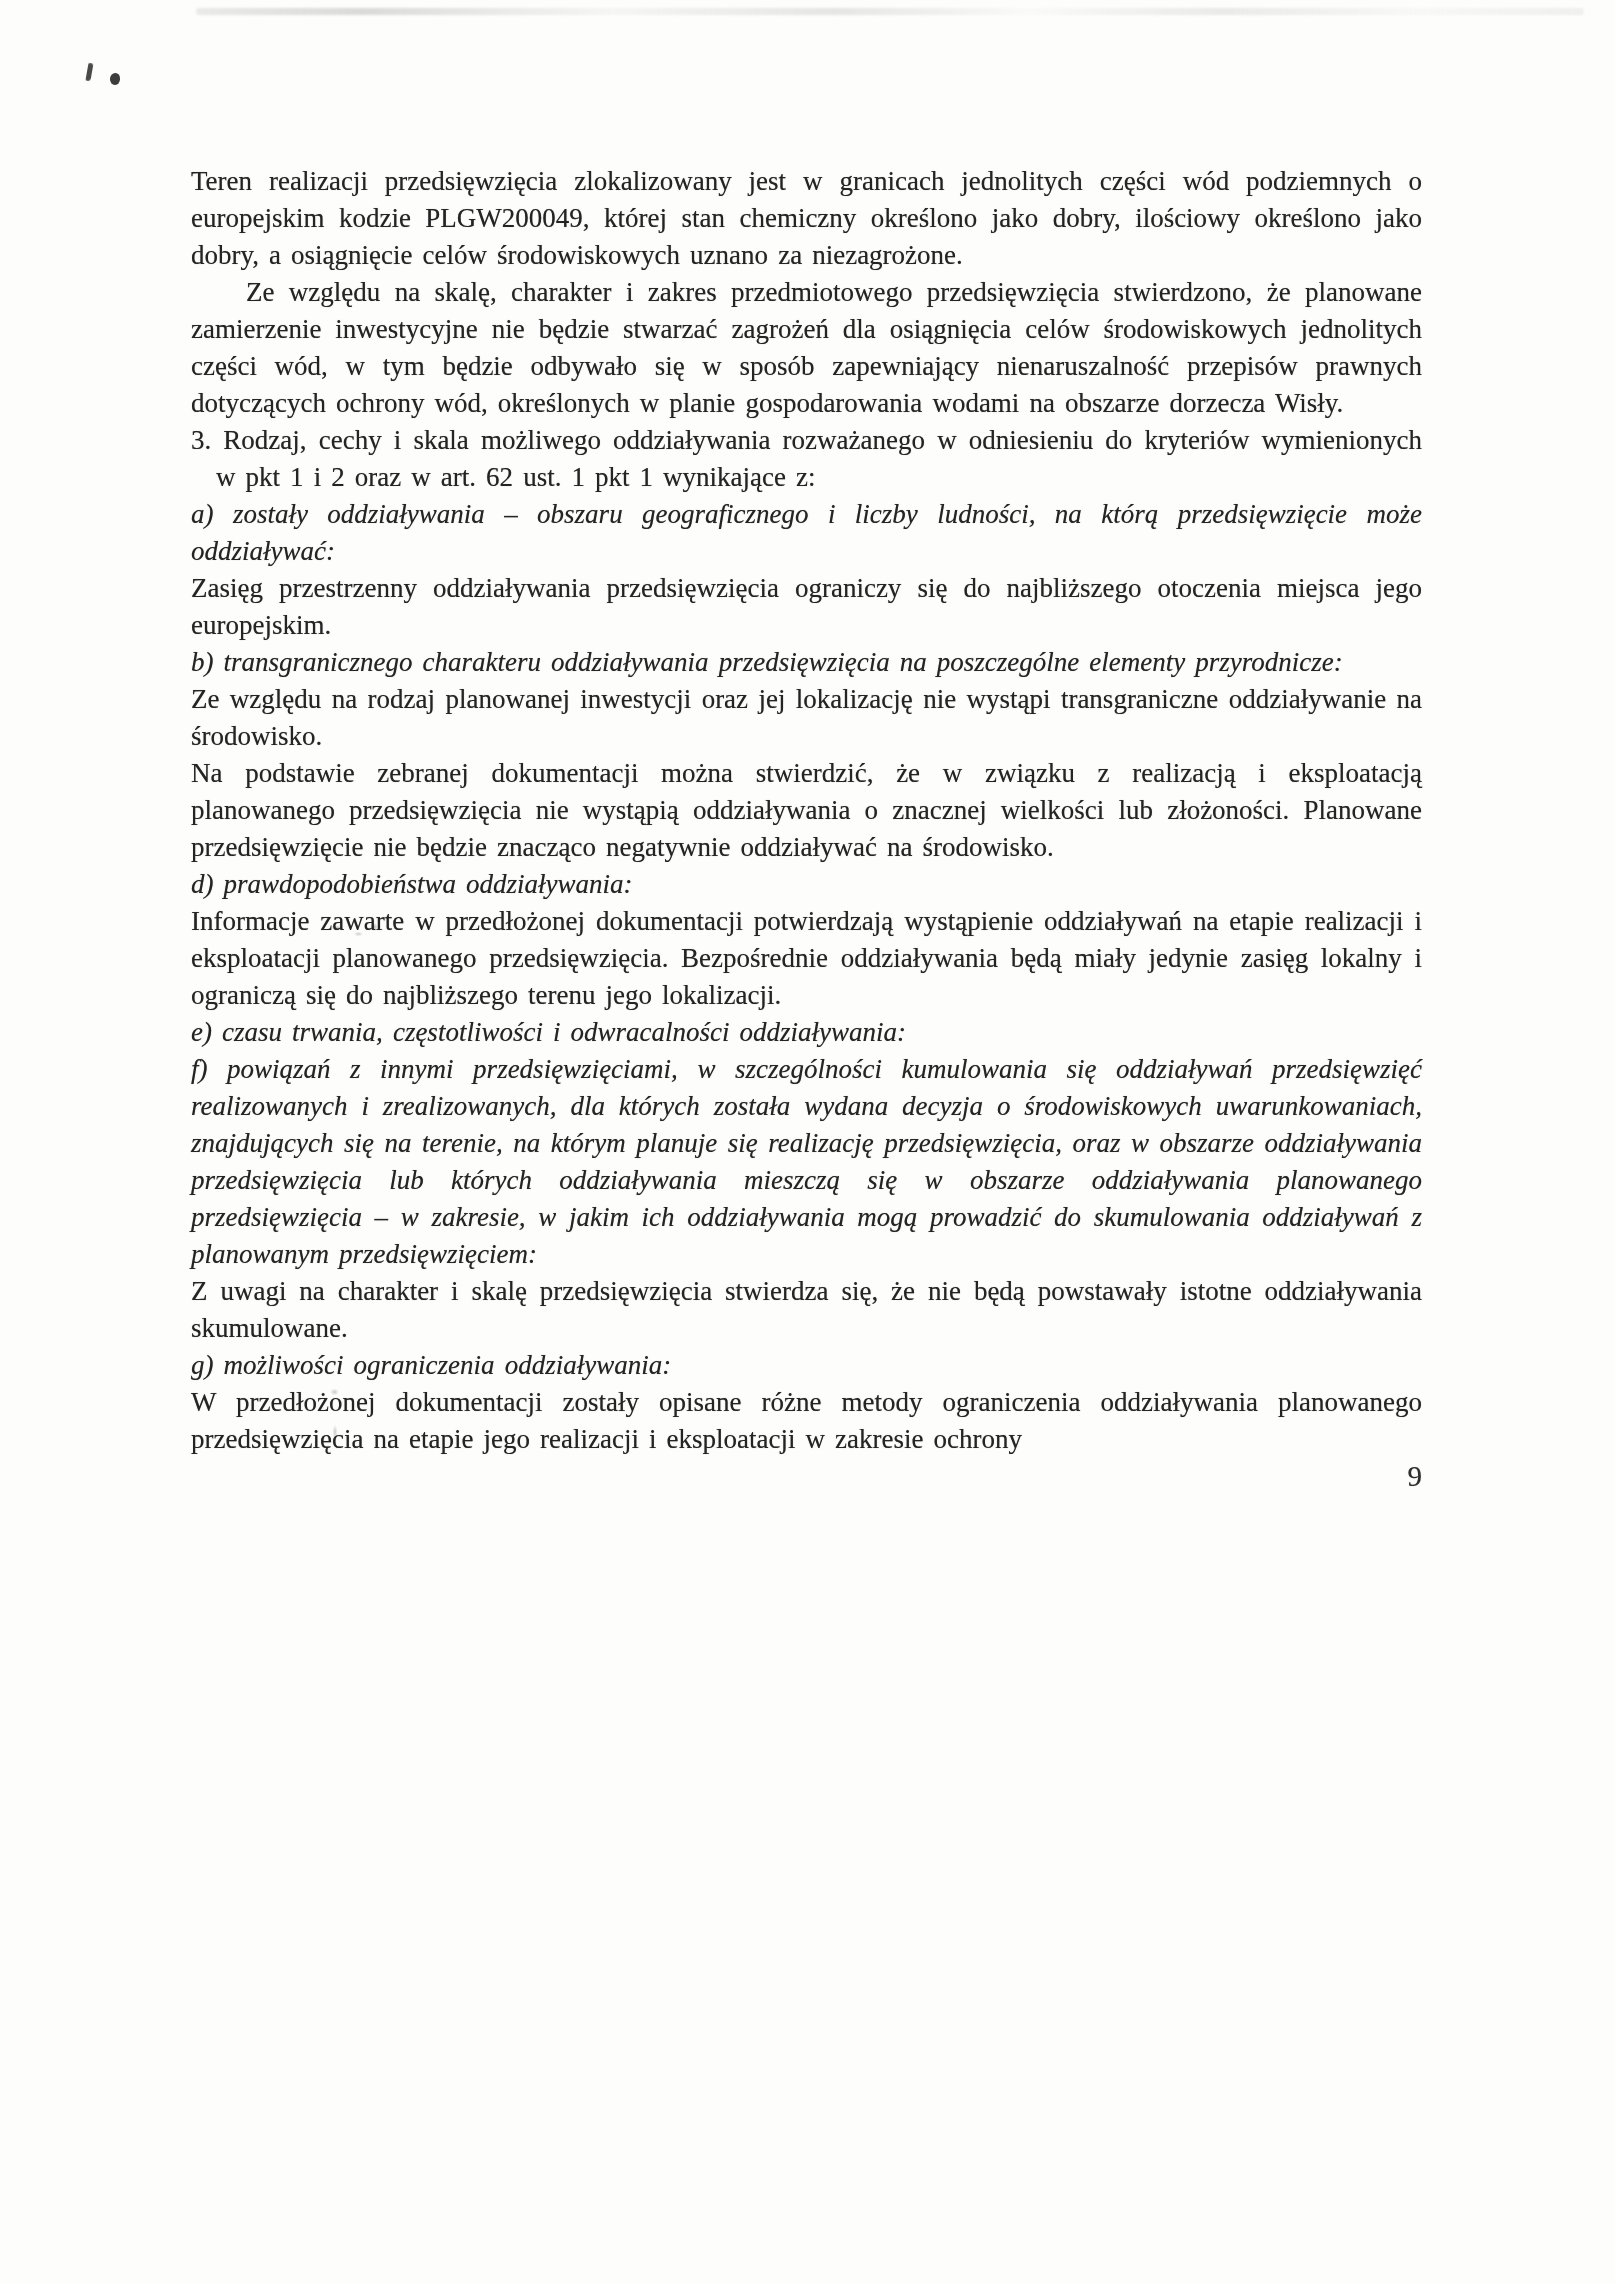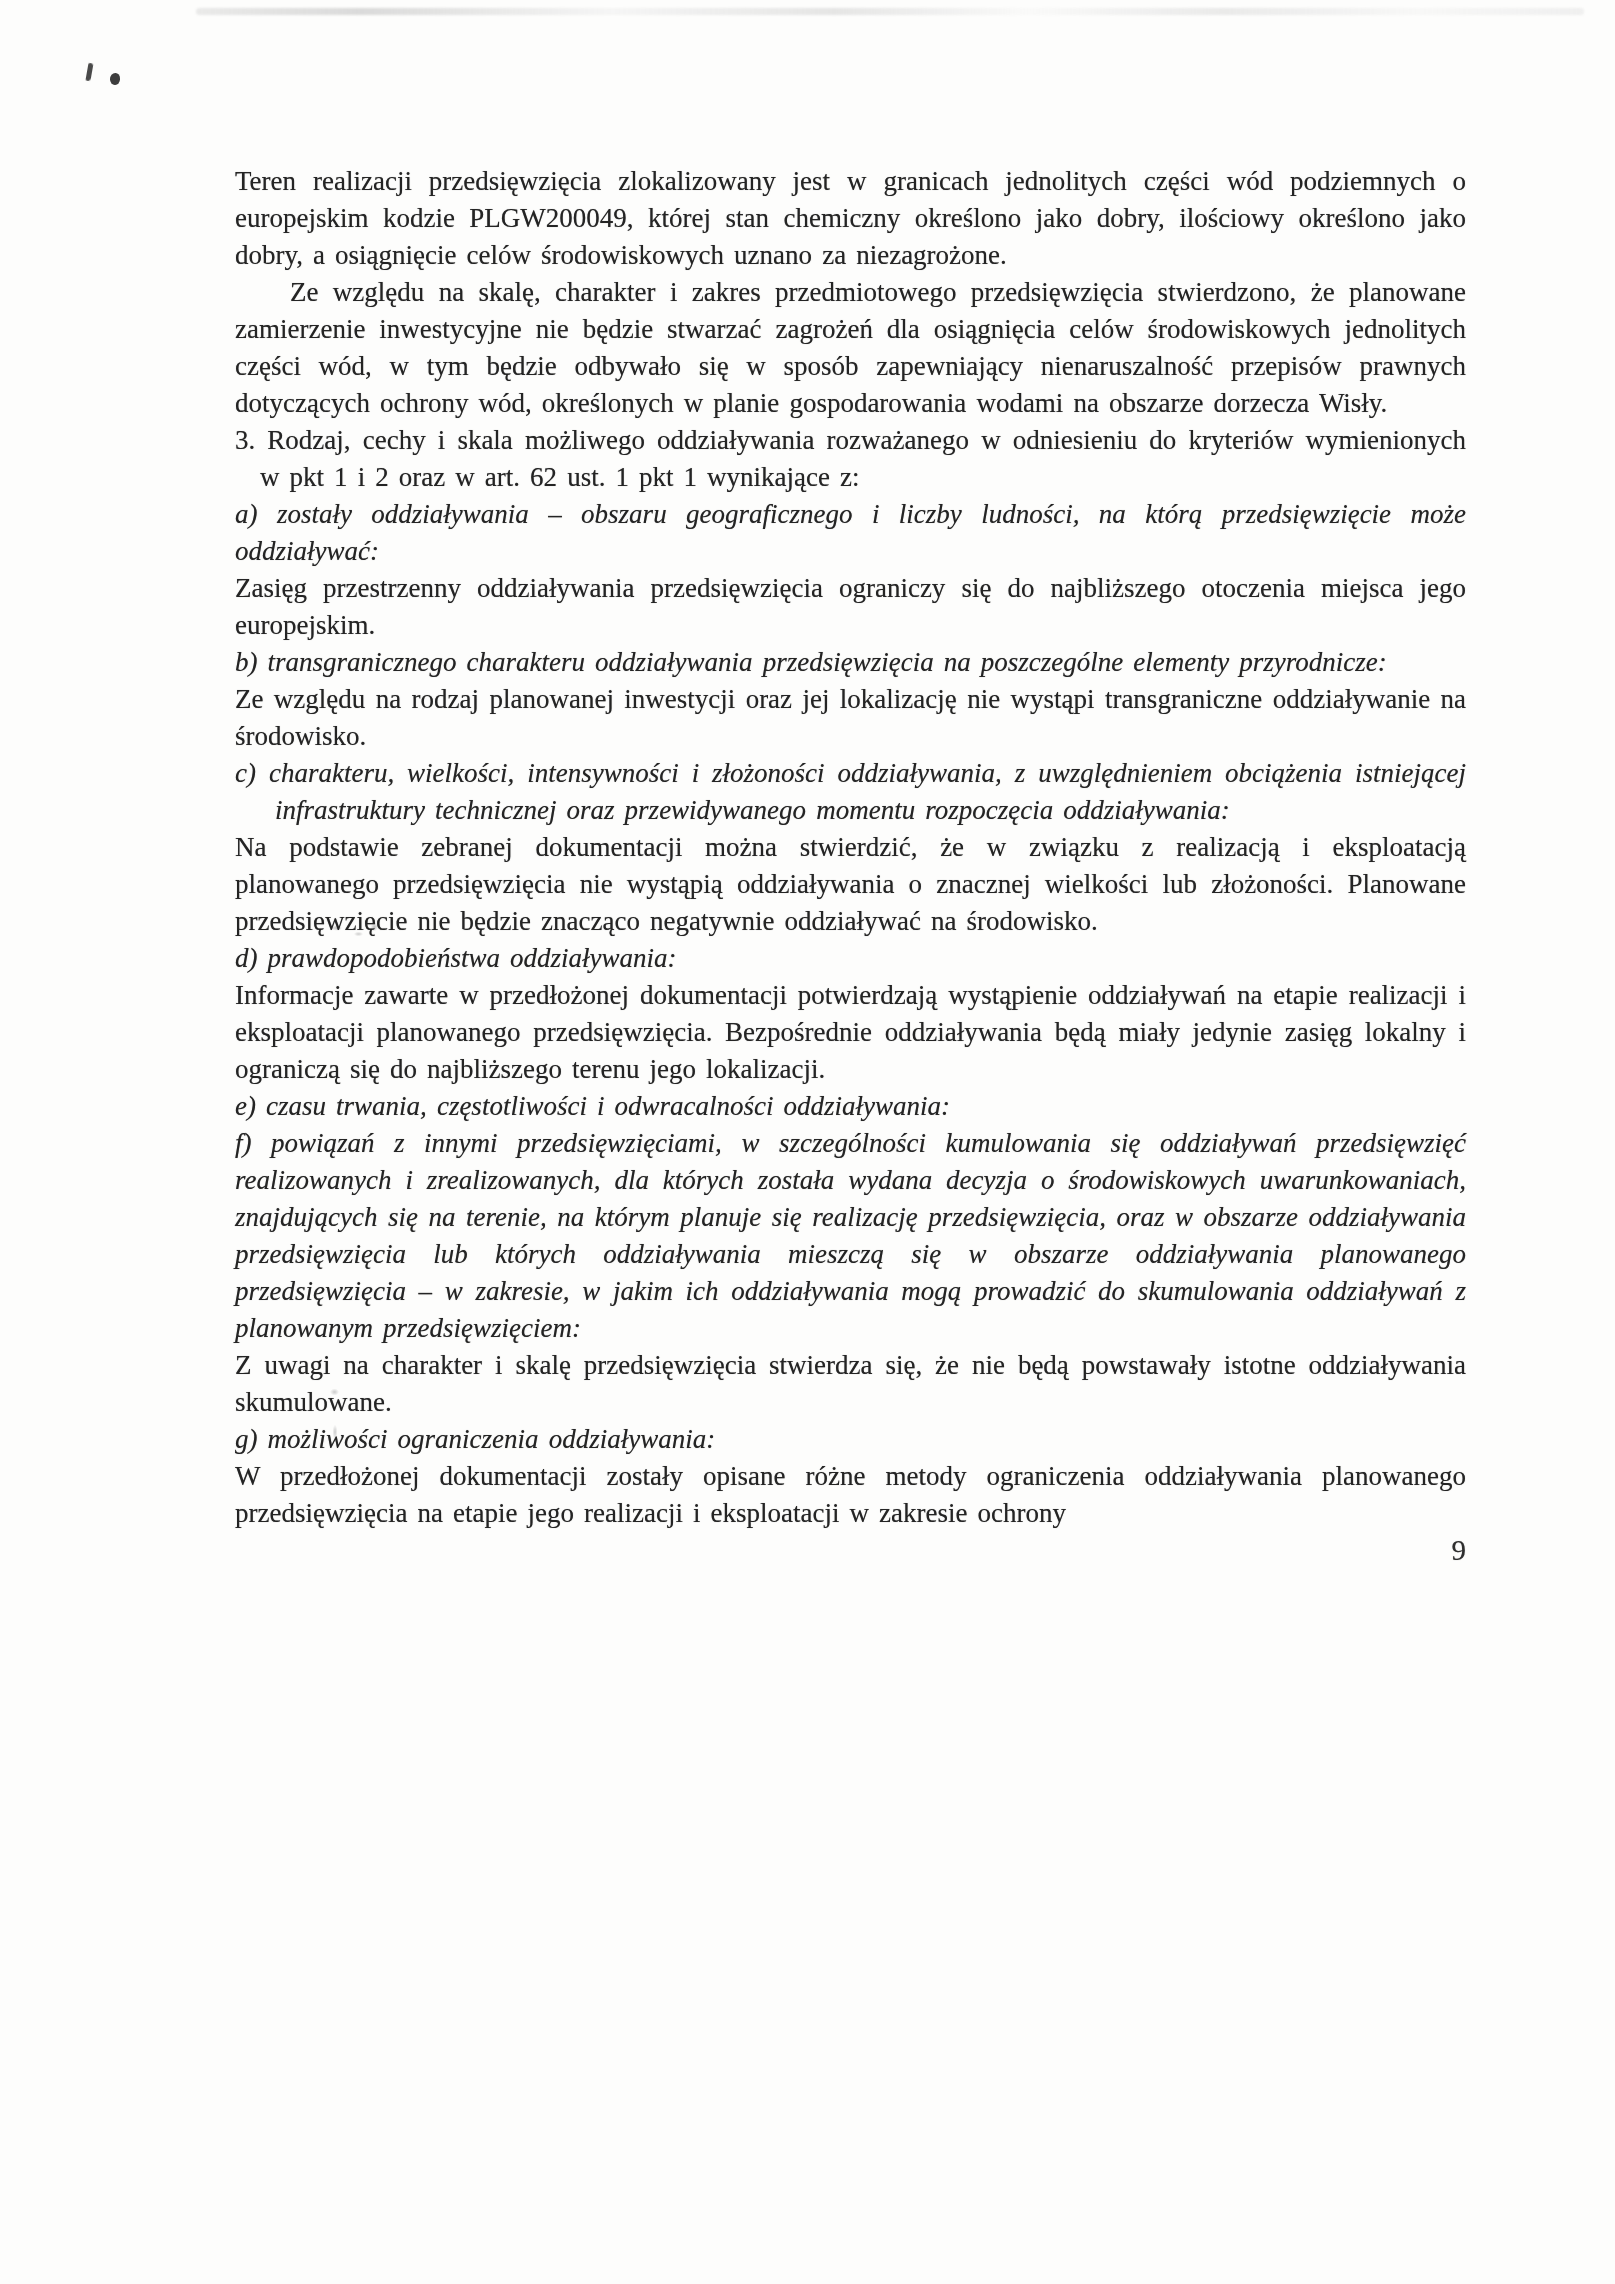--- a/index.html
+++ b/index.html
@@ -23,21 +23,20 @@
     position: absolute;
     top: 163px;
     left: 191px;
     width: 1231px;
     color: #242424;
     font-size: 27px;
     line-height: 37px;
     word-spacing: 3.3px;
     text-shadow: 0 0 0.8px rgba(55,55,55,0.55);
     filter: blur(0.2px);
-    margin-left: 44px;
   }
   .content p {
     margin: 0;
     text-align: justify;
   }
   .ital { font-style: italic; }
   .indent85 { text-indent: 55px; }
   .hang38 { padding-left: 25px; text-indent: -25px; }
   .hang62 { padding-left: 40px; text-indent: -40px; }
   .gap { margin-top: 22px; }
@@ -136,21 +135,20 @@
     <p class="indent85">Ze względu na skalę, charakter i zakres przedmiotowego przedsięwzięcia stwierdzono, że planowane zamierzenie inwestycyjne nie będzie stwarzać zagrożeń dla osiągnięcia celów środowiskowych jednolitych części wód, w tym będzie odbywało się w sposób zapewniający nienaruszalność przepisów prawnych dotyczących ochrony wód, określonych w planie gospodarowania wodami na obszarze dorzecza Wisły.</p>
 
     <p class="gap hang38">3. Rodzaj, cechy i skala możliwego oddziaływania rozważanego w odniesieniu do kryteriów wymienionych w pkt 1 i 2 oraz w art. 62 ust. 1 pkt 1 wynikające z:</p>
 
     <p class="ital">a) zostały oddziaływania – obszaru geograficznego i liczby ludności, na którą przedsięwzięcie może oddziaływać:</p>
     <p>Zasięg przestrzenny oddziaływania przedsięwzięcia ograniczy się do najbliższego otoczenia miejsca jego europejskim.</p>
 
     <p class="gap ital">b) transgranicznego charakteru oddziaływania przedsięwzięcia na poszczególne elementy przyrodnicze:</p>
     <p>Ze względu na rodzaj planowanej inwestycji oraz jej lokalizację nie wystąpi transgraniczne oddziaływanie na środowisko.</p>
 
-    <p class="gap ital hang62">c) charakteru, wielkości, intensywności i złożoności oddziaływania, z uwzględnieniem obciążenia istniejącej infrastruktury technicznej oraz przewidywanego momentu rozpoczęcia oddziaływania:</p>
     <p>Na podstawie zebranej dokumentacji można stwierdzić, że w związku z realizacją i eksploatacją planowanego przedsięwzięcia nie wystąpią oddziaływania o znacznej wielkości lub złożoności. Planowane przedsięwzięcie nie będzie znacząco negatywnie oddziaływać na środowisko.</p>
 
     <p class="gap ital">d) prawdopodobieństwa oddziaływania:</p>
     <p>Informacje zawarte w przedłożonej dokumentacji potwierdzają wystąpienie oddziaływań na etapie realizacji i eksploatacji planowanego przedsięwzięcia. Bezpośrednie oddziaływania będą miały jedynie zasięg lokalny i ograniczą się do najbliższego terenu jego lokalizacji.</p>
 
     <p class="gap ital">e) czasu trwania, częstotliwości i odwracalności oddziaływania:</p>
 
     <p class="gap ital">f) powiązań z innymi przedsięwzięciami, w szczególności kumulowania się oddziaływań przedsięwzięć realizowanych i zrealizowanych, dla których została wydana decyzja o środowiskowych uwarunkowaniach, znajdujących się na terenie, na którym planuje się realizację przedsięwzięcia, oraz w obszarze oddziaływania przedsięwzięcia lub których oddziaływania mieszczą się w obszarze oddziaływania planowanego przedsięwzięcia – w zakresie, w jakim ich oddziaływania mogą prowadzić do skumulowania oddziaływań z planowanym przedsięwzięciem:</p>
     <p>Z uwagi na charakter i skalę przedsięwzięcia stwierdza się, że nie będą powstawały istotne oddziaływania skumulowane.</p>
 

